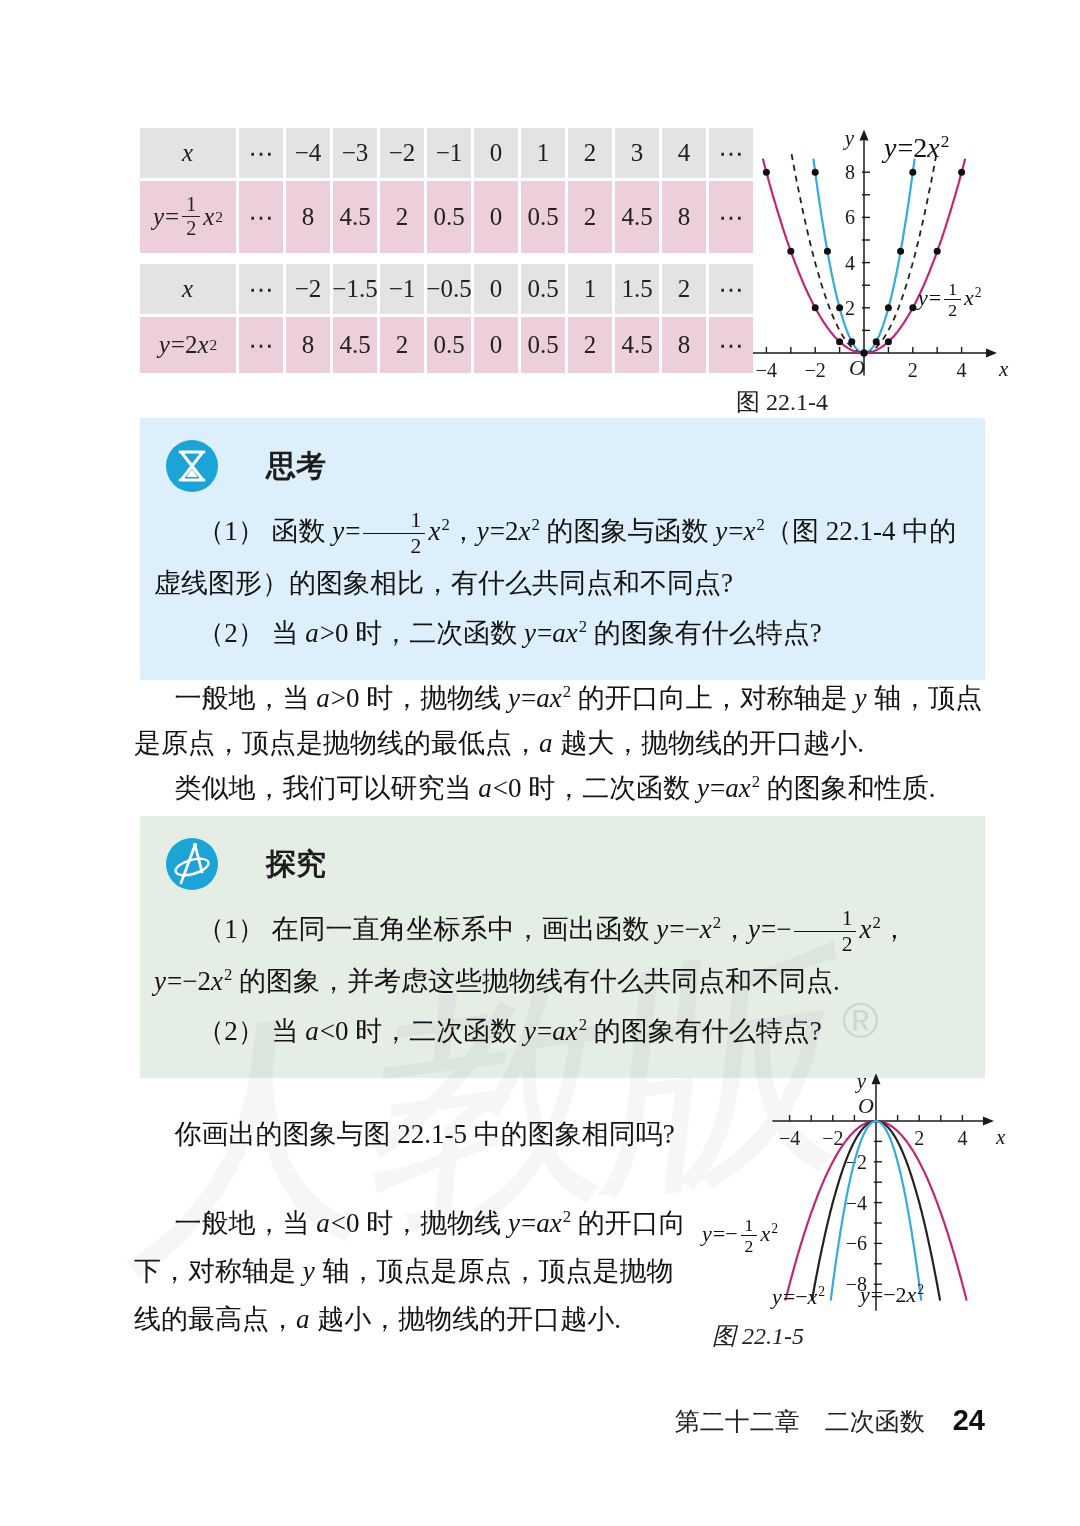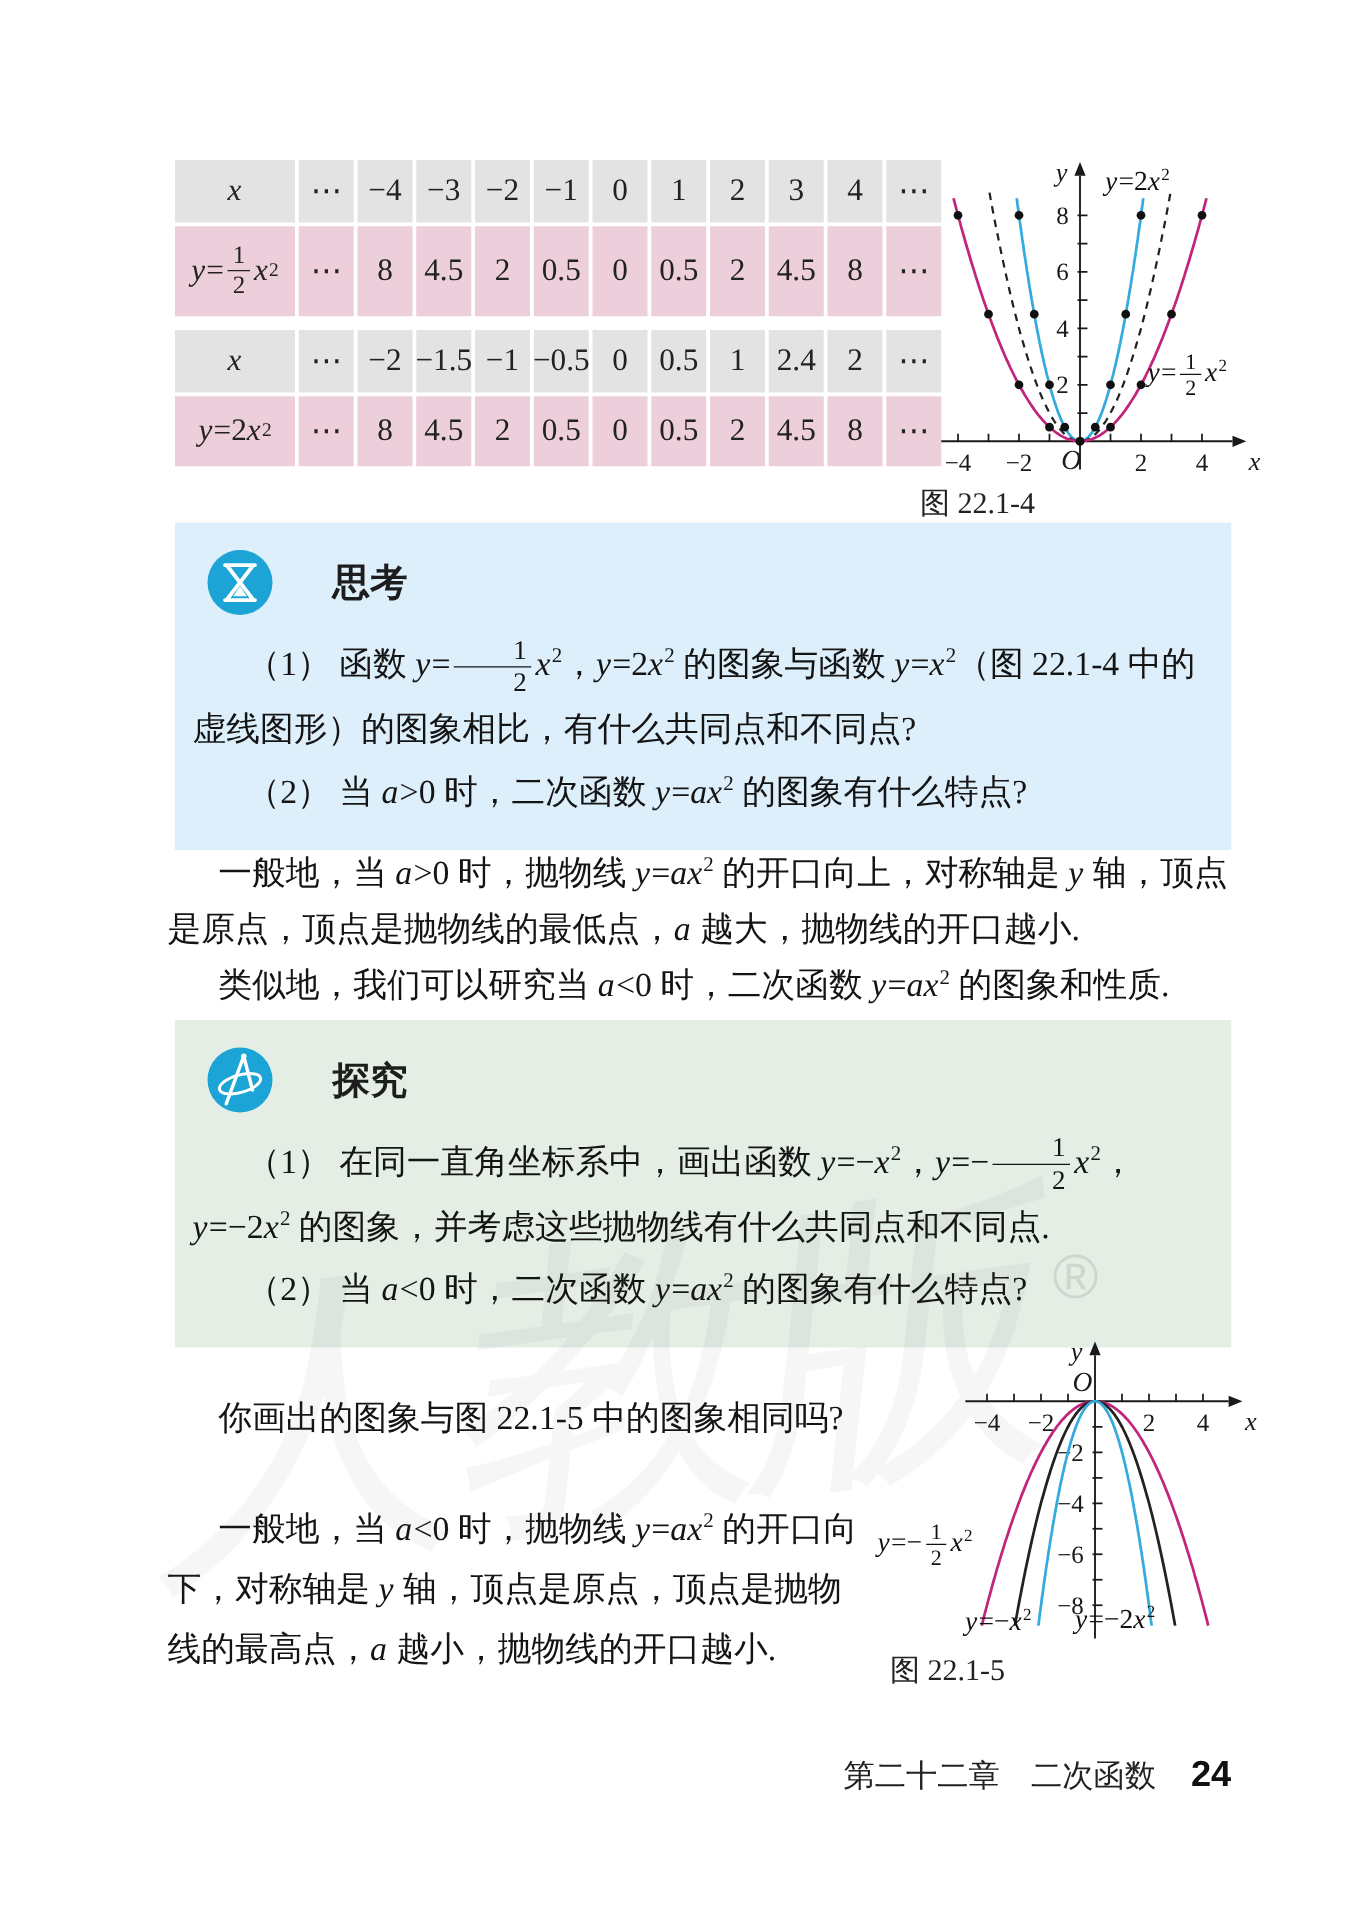--- a/index.html
+++ b/index.html
@@ -42,21 +42,21 @@
   
   .fig{position:absolute;}
   .fig1{left:752px;top:120px;}
   .fig2{left:700px;top:1058px;}
   .chart{position:relative;}
   .chart-label{position:absolute;font:22px "Liberation Serif","DejaVu Serif",serif;
                color:#111;white-space:nowrap;}
   .figcap{font:24px "Liberation Serif","DejaVu Serif",serif;color:#222;
           text-align:left;margin-top:4px;}
   .fig1 .figcap{transform:translateX(-16px);}
-  .fig2 .figcap{transform:translateX(12px);}
+  .fig2 .figcap{transform:translateX(12px);font-style:italic;}
 
   
   .footer{position:absolute;top:1404px;right:95px;display:flex;align-items:baseline;gap:28px;}
   .chapter{font:25px "Liberation Serif","DejaVu Serif",serif;color:#222;}
   .pagenum{font:bold 29px "Liberation Sans","DejaVu Sans",sans-serif;color:#111;}
 
   
   .wm{position:absolute;left:110px;top:940px;font:italic 250px "DejaVu Serif",serif;
       color:rgba(70,70,70,0.05);transform:rotate(-8deg);letter-spacing:-12px;
       white-space:nowrap;pointer-events:none;z-index:4;}
@@ -107,21 +107,21 @@
           <i>x</i>
         </div>
         <div class="cell">⋯</div>
         <div class="cell">−2</div>
         <div class="cell">−1.5</div>
         <div class="cell">−1</div>
         <div class="cell">−0.5</div>
         <div class="cell">0</div>
         <div class="cell">0.5</div>
         <div class="cell">1</div>
-        <div class="cell">2.4</div>
+        <div class="cell">1.5</div>
         <div class="cell">2</div>
         <div class="cell">⋯</div>
         <div class="cell cell-v"><i>y</i>=2<i>x</i><sup>2</sup></div>
         <div class="cell cell-v">⋯</div>
         <div class="cell cell-v">8</div>
         <div class="cell cell-v">4.5</div>
         <div class="cell cell-v">2</div>
         <div class="cell cell-v">0.5</div>
         <div class="cell cell-v">0</div>
         <div class="cell cell-v">0.5</div>
@@ -179,21 +179,21 @@
           <circle cx="160.8" cy="52.19999999999999" r="3.5" fill="#101010"></circle>
           <circle cx="14.400000000000006" cy="52.19999999999999" r="3.5" fill="#101010"></circle>
           <circle cx="38.80000000000001" cy="131.3" r="3.5" fill="#101010"></circle>
           <circle cx="63.2" cy="187.8" r="3.5" fill="#101010"></circle>
           <circle cx="87.6" cy="221.7" r="3.5" fill="#101010"></circle>
           <circle cx="112" cy="233" r="3.5" fill="#101010"></circle>
           <circle cx="136.4" cy="221.7" r="3.5" fill="#101010"></circle>
           <circle cx="160.8" cy="187.8" r="3.5" fill="#101010"></circle>
           <circle cx="185.2" cy="131.3" r="3.5" fill="#101010"></circle>
           <circle cx="209.6" cy="52.19999999999999" r="3.5" fill="#101010"></circle>
-        </svg><div class="chart-label" style="left: 132px; top: 12px; font-size: 22px;"><i>y</i>=2<i>x</i><sup>2</sup></div><div class="chart-label" style="left: 166px; top: 160px; font-size: 22px;"><i>y</i>=<span class="frac">
+        </svg><div class="chart-label" style="left: 132px; top: 12px; font-size: 28px;"><i>y</i>=2<i>x</i><sup>2</sup></div><div class="chart-label" style="left: 166px; top: 160px; font-size: 22px;"><i>y</i>=<span class="frac">
             <span class="fn">1</span>
             <span class="fd">2</span>
           </span><i>x</i><sup>2</sup></div></div>
     <figcaption class="figcap">图 22.1-4</figcaption>
   </figure>
 
   <section class="callout box-think">
     <div class="callout-head">
       <span class="icon-badge">
         <svg width="56" height="56" viewBox="0 0 56 56">

